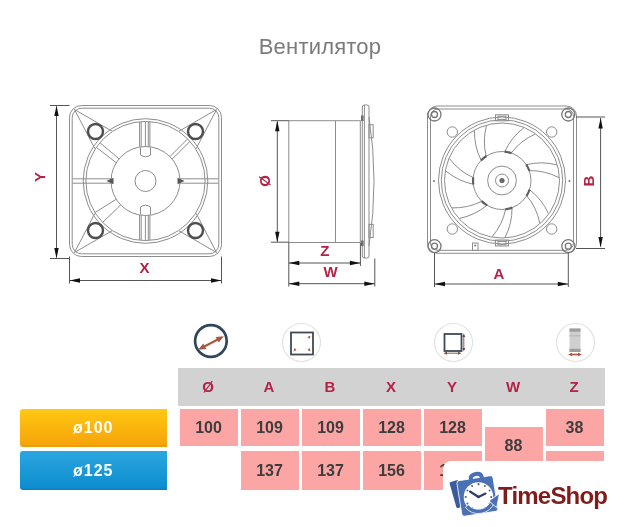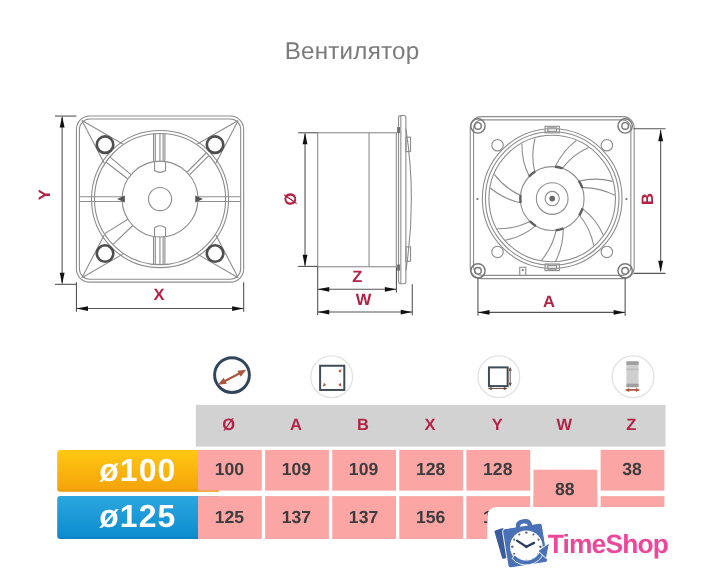--- a/index.html
+++ b/index.html
@@ -1,21 +1,21 @@
 <!DOCTYPE html>
 <html><head>
 <meta charset="utf-8">
 <style>
 html,body{margin:0;padding:0;background:#fff;}
 #page{position:relative;width:640px;height:527px;background:#fff;overflow:hidden;font-family:"Liberation Sans",sans-serif;padding-left:13px;}
 .lbl{fill:#b32346;font-family:"Liberation Sans",sans-serif;font-weight:bold;font-size:15px;}
 #title{position:absolute;left:0;top:34px;width:640px;text-align:center;color:#7b7b7b;font-size:22px;letter-spacing:0.2px;}
 .hdr{position:absolute;top:368px;height:38px;line-height:38px;width:61px;text-align:center;color:#b32346;font-weight:bold;font-size:15px;}
 .cell{position:absolute;height:37px;line-height:37px;width:58px;text-align:center;color:#3d3d3d;font-weight:bold;font-size:16px;background:#fca5a5;}
-.rowlab{position:absolute;left:52px;width:146.5px;text-align:center;color:#fff;font-weight:bold;font-size:29px;letter-spacing:1px;}
+.rowlab{position:absolute;left:20px;width:146.5px;text-align:center;color:#fff;font-weight:bold;font-size:16px;letter-spacing:1px;}
 </style>
 </head>
 <body>
 <div id="page">
 
 <div id="title">Вентилятор</div>
 
 <svg id="draw" width="640" height="310" viewBox="0 0 640 310" style="position:absolute;left:0;top:0" fill="none" stroke-linecap="butt">
 <g stroke="#8d8d8d" stroke-width="1">
 
@@ -267,21 +267,20 @@
 <div class="cell" style="left:179.5px;top:409px">100</div>
 <div class="cell" style="left:240.5px;top:409px">109</div>
 <div class="cell" style="left:301.5px;top:409px">109</div>
 <div class="cell" style="left:362.5px;top:409px">128</div>
 <div class="cell" style="left:423.5px;top:409px">128</div>
 <div class="cell" style="left:484.5px;top:427px">88</div>
 <div class="cell" style="left:545.5px;top:409px">38</div>
 
 <div class="rowlab" style="top:450.5px;height:39.5px;line-height:39.5px;border-radius:3px 0 0 3px;background:linear-gradient(#2ba6df,#0e8ecf 92%,#0c80c2);">ø125</div>
 
-<div class="cell" style="left:179.5px;top:451px;height:39px;line-height:39px">125</div>
 <div class="cell" style="left:240.5px;top:451px;height:39px;line-height:39px">137</div>
 <div class="cell" style="left:301.5px;top:451px;height:39px;line-height:39px">137</div>
 <div class="cell" style="left:362.5px;top:451px;height:39px;line-height:39px">156</div>
 <div class="cell" style="left:423.5px;top:451px;height:39px;line-height:39px">156</div>
 <div class="cell" style="left:484.5px;top:451px;height:39px;line-height:39px">92</div>
 <div class="cell" style="left:545.5px;top:451px;height:39px;line-height:39px">80</div>
 
 <div style="position:absolute;left:443px;top:461px;width:197px;height:60px;background:#fff;border-radius:8px;"></div>
 
 <svg width="62" height="62" viewBox="0 0 62 62" style="position:absolute;left:448px;top:460px" fill="none">
@@ -308,14 +307,14 @@
         <circle cx="41.6" cy="30.6" r="1"></circle>
 </g>
 <g stroke="#2d3f66" stroke-width="2.1" stroke-linecap="round">
 <path d="M30.5,37 L22,31.5 M30.5,37 L37.5,33.5"></path>
 </g>
 <circle cx="30.5" cy="37" r="1.3" fill="#2d3f66"></circle>
 <path d="M17.4,47.5 A17,17 0 0 0 46.5,41.9 L42.9,40.7 A13.5,13.5 0 0 1 20.1,44.6 Z" fill="#4a71b5" stroke="#fff" stroke-width="0.8"></path>
 <path d="M51.5,33.5 L41,40.8 L48.7,47.8 Z" fill="#4a71b5" stroke="#fff" stroke-width="0.9"></path>
 </svg>
 
-<div style="position:absolute;left:498px;top:482px;color:#ec4899;font-weight:bold;font-size:24px;letter-spacing:-0.8px;">TimeShop</div>
+<div style="position:absolute;left:498px;top:482px;color:#7f1d1d;font-weight:bold;font-size:24px;letter-spacing:-0.8px;">TimeShop</div>
 </div>
 
 </body></html>

